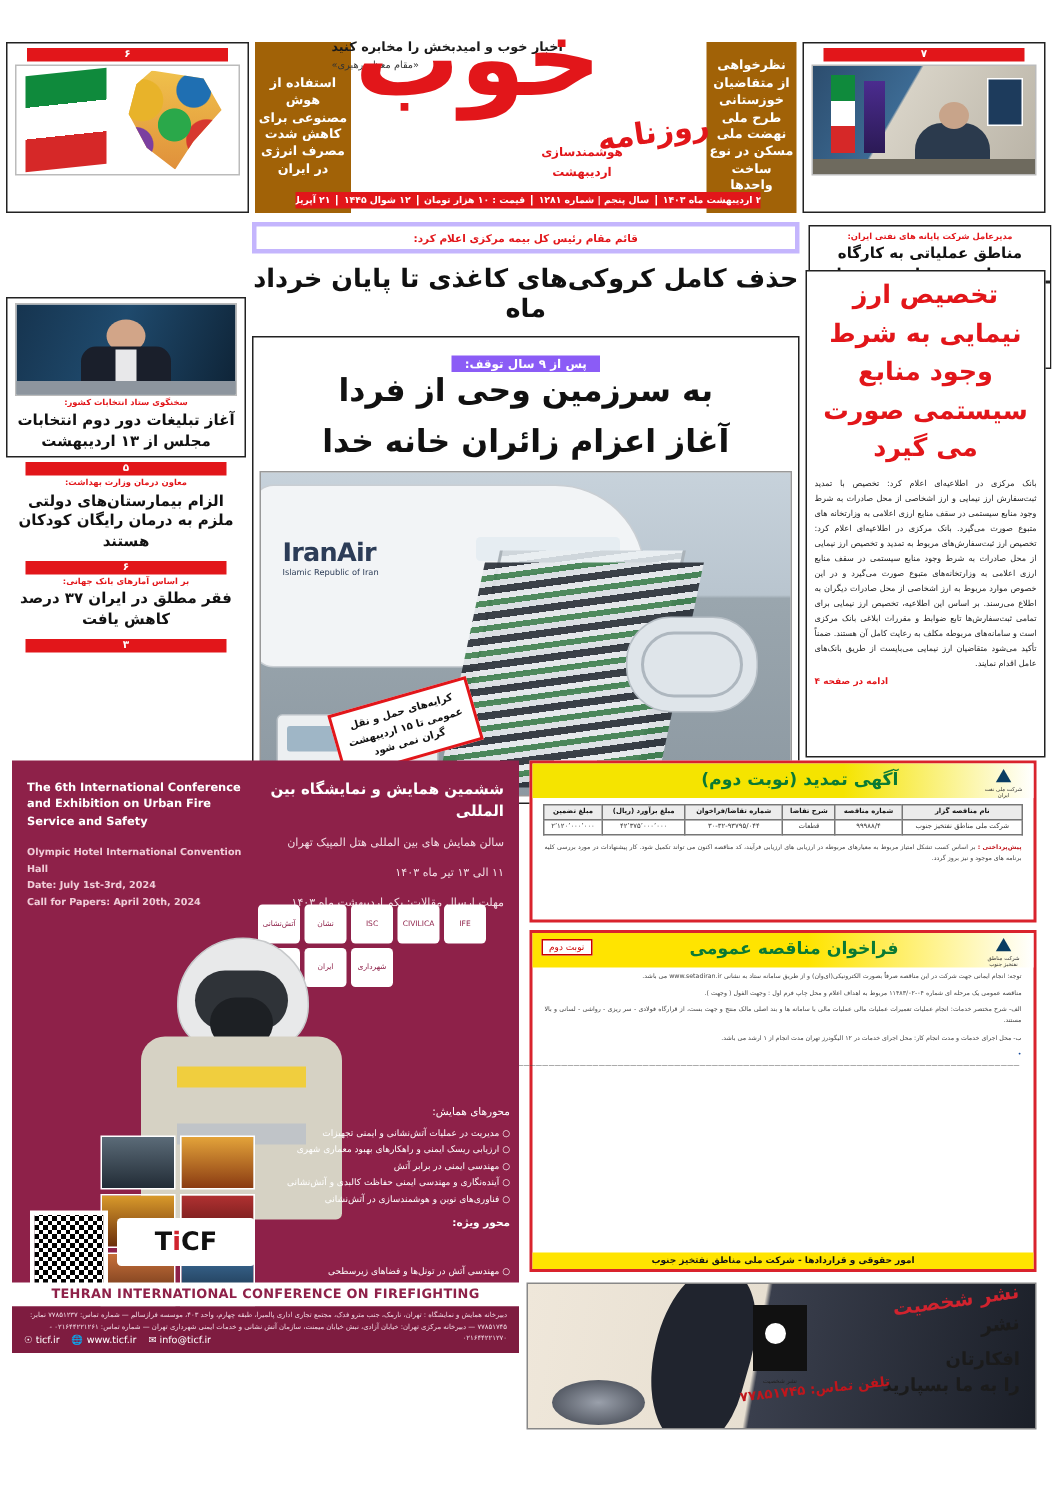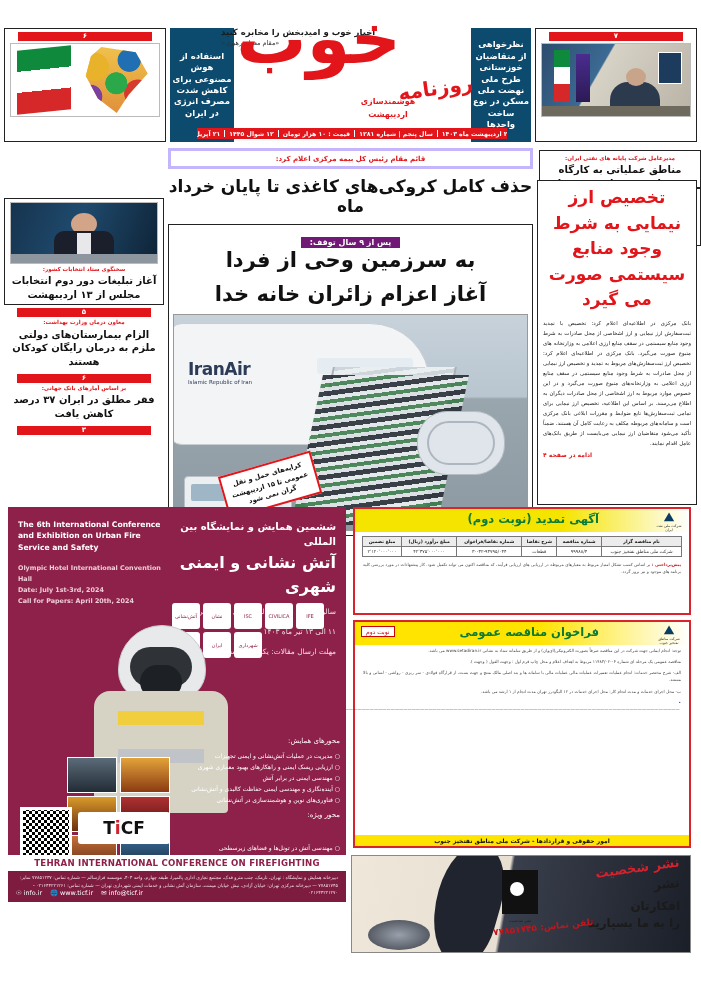--- a/index.html
+++ b/index.html
@@ -6,21 +6,21 @@
   body{
     font-family:"DejaVu Sans","Liberation Sans",sans-serif;
     width:701px;height:1000px;overflow:hidden;position:relative;
     color:#111;
   }
   .page{width:701px;height:1000px;position:relative;background:#fff;}
 
   
   .masthead{position:relative;height:150px;width:701px;}
   .mh-promo{
-    position:absolute;background:#0c4a6e;color:#fff;text-align:center;
+    position:absolute;background:#a16207;color:#fff;text-align:center;
     font-weight:bold;line-height:1.35;letter-spacing:-.2px;
     display:flex;align-items:center;justify-content:center;padding:3px 2px;
   }
   .mh-promo span{display:block;}
   .mh-promo-right{right:170px;top:28px;width:56px;height:108px;font-size:8.5px;}
   .mh-promo-left{left:170px;top:28px;width:60px;height:108px;font-size:8.5px;}
 
   .logo-wrap{position:absolute;left:0;right:0;top:4px;height:125px;}
   .khoob{
     position:absolute;right:300px;top:0;width:120px;height:110px;
@@ -79,21 +79,21 @@
   .lblock{border:1px solid #222;background:#fff;margin-bottom:3px;padding-bottom:3px;}
   .lblock.noborder{border:none;}
 
   
   .center{position:absolute;left:168px;right:168px;top:148px;}
   .ck-box{border:3px solid #c4b5fd;height:15px;display:flex;align-items:center;justify-content:center;}
   .ck-box span{color:#e2161a;font-size:7px;font-weight:bold;}
   .lead{font-size:17px;font-weight:bold;text-align:center;margin:7px 0 8px;letter-spacing:-.3px;}
 
   .mainart{border:1px solid #222;padding:5px 4px 4px;}
-  .flag{background:#701a75;color:#fff;font-size:8px;font-weight:bold;
+  .flag{background:#8b5cf6;color:#fff;font-size:8px;font-weight:bold;
         display:inline-block;padding:1px 9px;margin:0 auto 3px;}
   .flagwrap{text-align:center;}
   .mega{font-size:21px;font-weight:bold;text-align:center;line-height:1.32;margin:2px 0 6px;letter-spacing:-.4px;}
 
   .photo{position:relative;height:215px;overflow:hidden;border:1px solid #999;
     background:linear-gradient(#c7d2db 0%,#b9c5cf 38%,#9aa6ae 39%,#8d99a2 100%);}
   .plane{position:absolute;left:-6px;top:8px;width:260px;height:120px;background:#f2f4f6;
     border-radius:14px 60px 60px 14px;border:1px solid #c9ced3;}
   .plane:after{content:"";position:absolute;right:16px;top:34px;width:96px;height:16px;background:#e6edf2;border-radius:3px;}
   .iranair{position:absolute;left:14px;top:44px;color:#2c3c57;font-size:17px;font-weight:bold;letter-spacing:-.5px;direction:ltr;}
@@ -166,21 +166,21 @@
   .tiles{position:absolute;left:12px;top:250px;width:150px;display:flex;flex-wrap:wrap;gap:3px;}
   .tiles div{width:48px;height:34px;border:1px solid #fff;}
   .t-a{background:linear-gradient(#e3a33a,#8a3b12);}
   .t-b{background:linear-gradient(#5b6b78,#222c36);}
   .t-c{background:linear-gradient(#b03131,#4d0f0f);}
   .t-d{background:linear-gradient(#d99a2b,#6b2f0c);}
   .t-e{background:linear-gradient(#3d6d99,#15293d);}
   .t-f{background:linear-gradient(#c7703a,#5a2a12);}
   .axes{position:absolute;right:6px;top:228px;width:170px;font-size:6px;line-height:1.85;text-align:right;color:#fff;}
   .axes .h{font-weight:normal;font-size:7px;margin-bottom:2px;}
-  .axes .h2{font-weight:normal;font-size:7px;margin:4px 0 20px;}
+  .axes .h2{font-weight:bold;font-size:7px;margin:4px 0 20px;}
   .qr{position:absolute;left:12px;top:300px;width:46px;height:46px;
     background:
       repeating-linear-gradient(90deg,#000 0 3px,#fff 3px 6px),
       repeating-linear-gradient(0deg,#000 0 3px,#fff 3px 6px);
     background-blend-mode:difference;border:3px solid #fff;}
   .ticf{position:absolute;left:70px;top:305px;width:92px;height:32px;background:#fff;border-radius:3px;
     display:flex;align-items:center;justify-content:center;color:#111;font-size:17px;font-weight:bold;direction:ltr;}
   .ticf b{color:#d0232e;}
   .fire-strip{position:absolute;left:0;top:348px;width:338px;height:16px;background:#fff;
     display:flex;align-items:center;justify-content:center;font-size:8.6px;font-weight:bold;color:#8e2149;direction:ltr;letter-spacing:.2px;}
@@ -425,21 +425,20 @@
         <div>The 6th International Conference and Exhibition on Urban Fire Service and Safety</div>
         <div class="meta">
           <div>Olympic Hotel International Convention Hall</div>
           <div>Date: July 1st-3rd, 2024</div>
           <div>Call for Papers: April 20th, 2024</div>
         </div>
       </div>
 
       <div class="fire-fa">
         <div class="l1">ششمین همایش و نمایشگاه بین المللی</div>
-        <div class="l2">آتش نشانی و ایمنی شهری</div>
         <div class="l3">سالن همایش های بین المللی هتل المپیک تهران</div>
         <div class="l3">۱۱ الی ۱۳ تیر ماه ۱۴۰۳</div>
         <div class="l3">مهلت ارسال مقالات: یکم اردیبهشت ماه ۱۴۰۳</div>
       </div>
 
       <div class="fire-logos">
         <div>IFE</div>
         <div>CIVILICA</div>
         <div>ISC</div>
         <div>نشان</div>
@@ -481,21 +480,21 @@
         T<b>i</b>CF
       </div>
 
       <div class="fire-strip">
         <span>TEHRAN INTERNATIONAL CONFERENCE ON FIREFIGHTING</span>
       </div>
 
       <div class="fire-foot">دبیرخانه همایش و نمایشگاه : تهران، نارمک، جنب مترو فدک، مجتمع تجاری اداری پالمیرا، طبقه چهارم، واحد ۴۰۳، موسسه فرازسالم — شماره تماس: ۷۷۸۵۱۲۳۷  نمابر: ۷۷۸۵۱۷۴۵ — دبیرخانه مرکزی تهران: خیابان آزادی، نبش خیابان میمنت، سازمان آتش نشانی و خدمات ایمنی شهرداری تهران — شماره تماس: ۰۲۱۶۴۴۲۲۱۲۶۱ - ۰۲۱۶۴۴۲۲۱۲۷۰</div>
 
       <div class="fire-links">
-        <span>☉ <span>info.ir</span></span>
+        <span>☉ <span>ticf.ir</span></span>
         <span>🌐 <span>www.ticf.ir</span></span>
         <span>✉ <span>info@ticf.ir</span></span>
       </div>
 
     </div>
 
   </div>
 
 </div>
 

